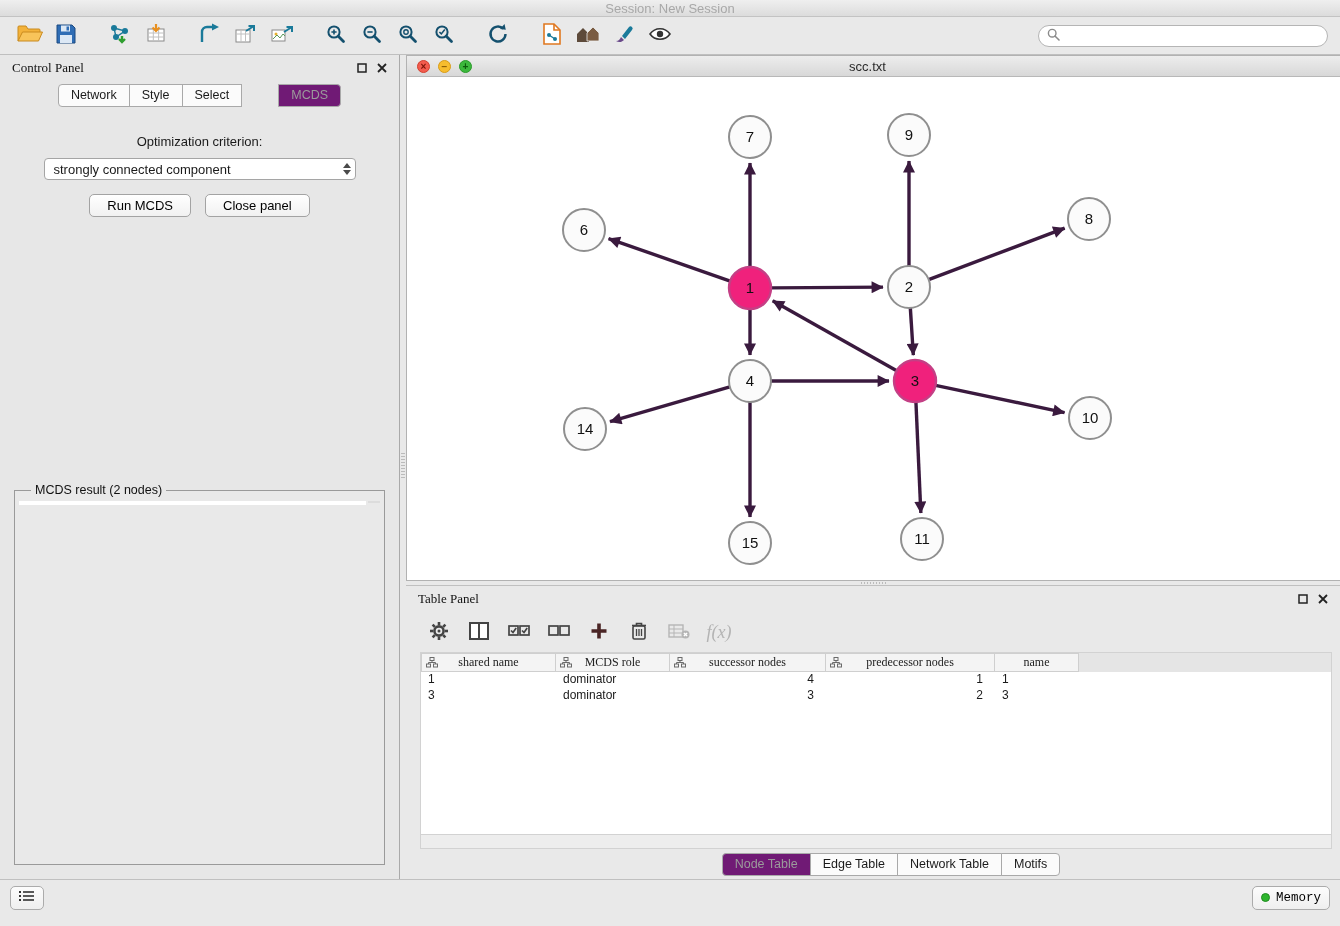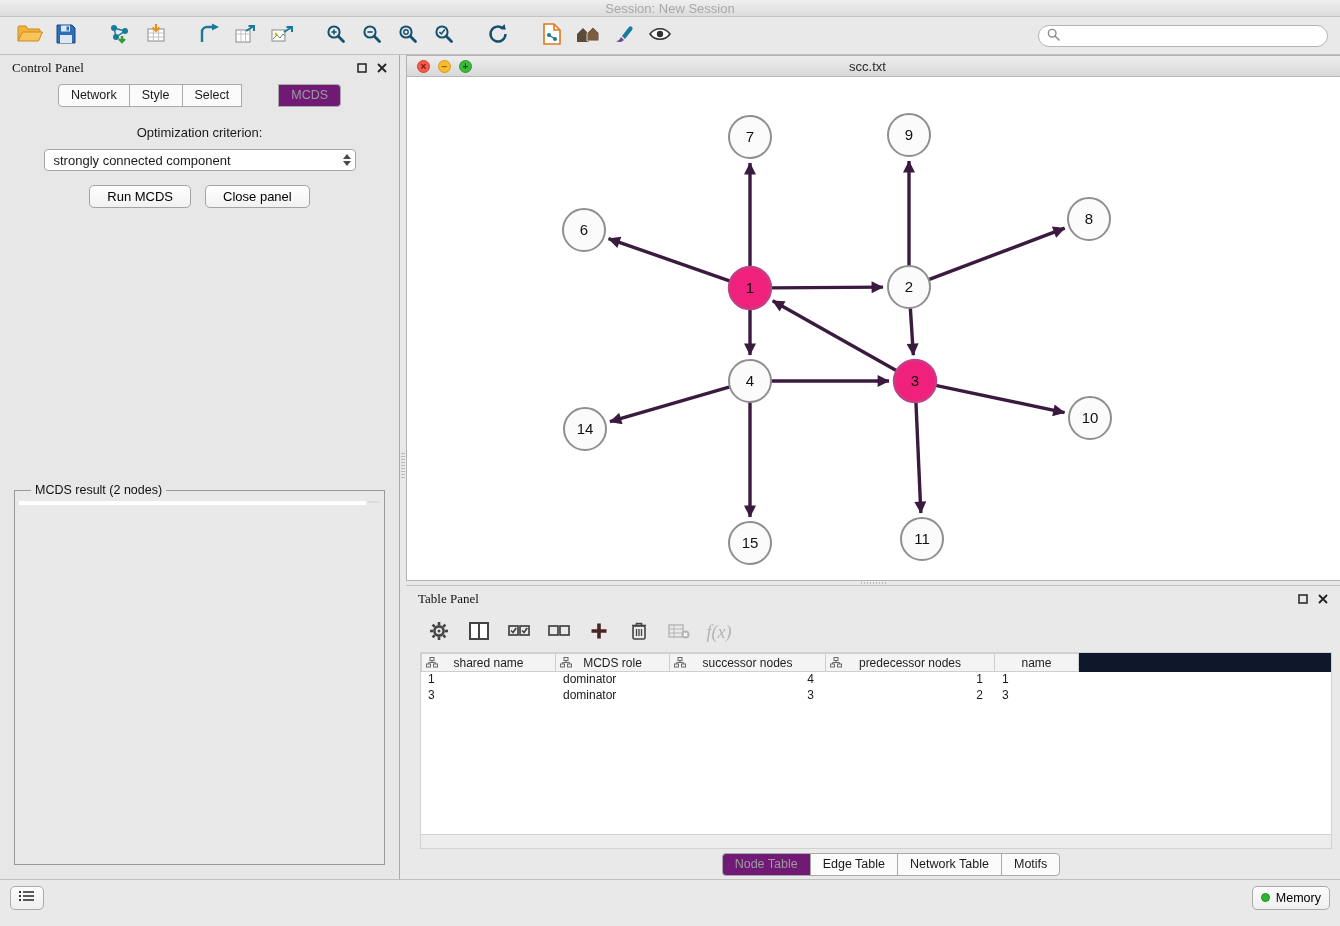--- a/index.html
+++ b/index.html
@@ -44,21 +44,21 @@
   .header-icons { margin-left: auto; display: flex; gap: 10px; align-items: center; }
   .hicon { display: flex; align-items: center; cursor: default; }
   .tabs-row { height: 26px; display: flex; justify-content: center; align-items: flex-end; flex: none; }
   .tab {
     padding: 3px 12px 4px; font-size: 12.5px; background: #fbfbfb;
     border: 1px solid #a9a9a9; margin-left: -1px; white-space: nowrap; cursor: default;
   }
   .tab:first-child { border-radius: 4px 0 0 4px; margin-left: 0; }
   .tab:last-child { border-radius: 0 4px 4px 0; }
   .tab.active { background: #701a75; color: #9b9b9b; margin-left: 36px; }
-  .cp-content { flex: 1; display: flex; flex-direction: column; align-items: center; padding: 18px 14px 12px; }
+  .cp-content { flex: 1; display: flex; flex-direction: column; align-items: center; padding: 27px 14px 12px; }
   .opt-label { font-size: 13px; margin-bottom: 9px; }
   .dropdown {
     width: 312px; height: 22px; background: #fff; border: 1px solid #a5a5a5; border-radius: 4px;
     display: flex; align-items: center; padding-left: 9px; font-size: 13px; cursor: default;
   }
   .stepper { margin-left: auto; margin-right: 4px; display: flex; flex-direction: column; align-items: center; gap: 2px; }
   .stepper .up { width: 0; height: 0; border-left: 4px solid transparent; border-right: 4px solid transparent; border-bottom: 5px solid #4a4a4a; }
   .stepper .down { width: 0; height: 0; border-left: 4px solid transparent; border-right: 4px solid transparent; border-top: 5px solid #4a4a4a; }
   .btn-row { margin-top: 14px; display: flex; gap: 14px; }
   .btn {
@@ -90,39 +90,39 @@
   .net-canvas { flex: 1; background: #fff; position: relative; }
   .net-canvas svg { display: block; }
   .h-splitter { height: 4px; flex: none; background: #e9e9e9; position: relative; }
   .h-splitter .grip { position: absolute; left: 455px; top: 1px; width: 26px; height: 2px; background: repeating-linear-gradient(90deg,#bbb 0 1px, transparent 1px 3px); }
   
   .table-panel { flex: 1; background: #e9e9e9; display: flex; flex-direction: column; border-top: 1px solid #c0c0c0; }
   .table-toolbar { height: 40px; flex: none; display: flex; align-items: center; padding-left: 18px; gap: 10px; }
   .ttbtn { width: 30px; height: 28px; display: flex; align-items: center; justify-content: center; cursor: default; flex: none; }
   .fx-label { font-family: "Liberation Serif", serif; font-style: italic; font-size: 18px; color: #b3b3b3; }
   .table-wrap { flex: 1; margin: 0 8px 0 14px; background: #fff; border: 1px solid #d2d2d2; overflow: hidden; }
-  .thead-row { display: flex; background: #0f172a; }
+  .thead-row { display: flex; background: #e5e5e5; font-family: Liberation Serif, serif; }
   .th {
     height: 19px; border: 1px solid #cfcfcf; border-left: none; background: #f4f4f4;
     display: flex; align-items: center; justify-content: center; position: relative;
     font-size: 12px; color: #222; flex: none; cursor: default;
   }
   .th:first-child { border-left: 1px solid #cfcfcf; }
   .col-icon { position: absolute; left: 4px; top: 3px; }
   .tr { display: flex; }
   .tr:first-of-type { margin-top: 3px; }
   .td { height: 16px; font-size: 12px; padding: 0 12px 0 7px; flex: none; white-space: nowrap; overflow: hidden; }
   .hscroll { height: 14px; flex: none; margin: 0 8px 0 14px; background: #ededed; border: 1px solid #d2d2d2; border-top: none; }
   .table-tabs-row { height: 30px; flex: none; display: flex; justify-content: center; align-items: center; }
   
   .statusbar { height: 36px; background: #e9e9e9; border-top: 1px solid #c0c0c0; display: flex; align-items: center; padding: 0 10px; }
   .status-btn {
     height: 24px; background: linear-gradient(#fcfcfc,#efefef); border: 1px solid #ababab; border-radius: 5px;
     display: flex; align-items: center; justify-content: center; padding: 0 8px; cursor: default; gap: 6px;
-    font-size: 12.5px; font-family: Liberation Sans, sans-serif;
+    font-size: 12.5px; font-family: Liberation Mono, monospace;
   }
   .memory-btn { margin-left: auto; }
   .green-dot { width: 9px; height: 9px; border-radius: 50%; background: #2db52d; border: 1px solid #1f8c1f; flex: none; }
 </style>
 </head>
 <body>
 
 <div class="titlebar">
   <span>Session: New Session</span>
 </div>

